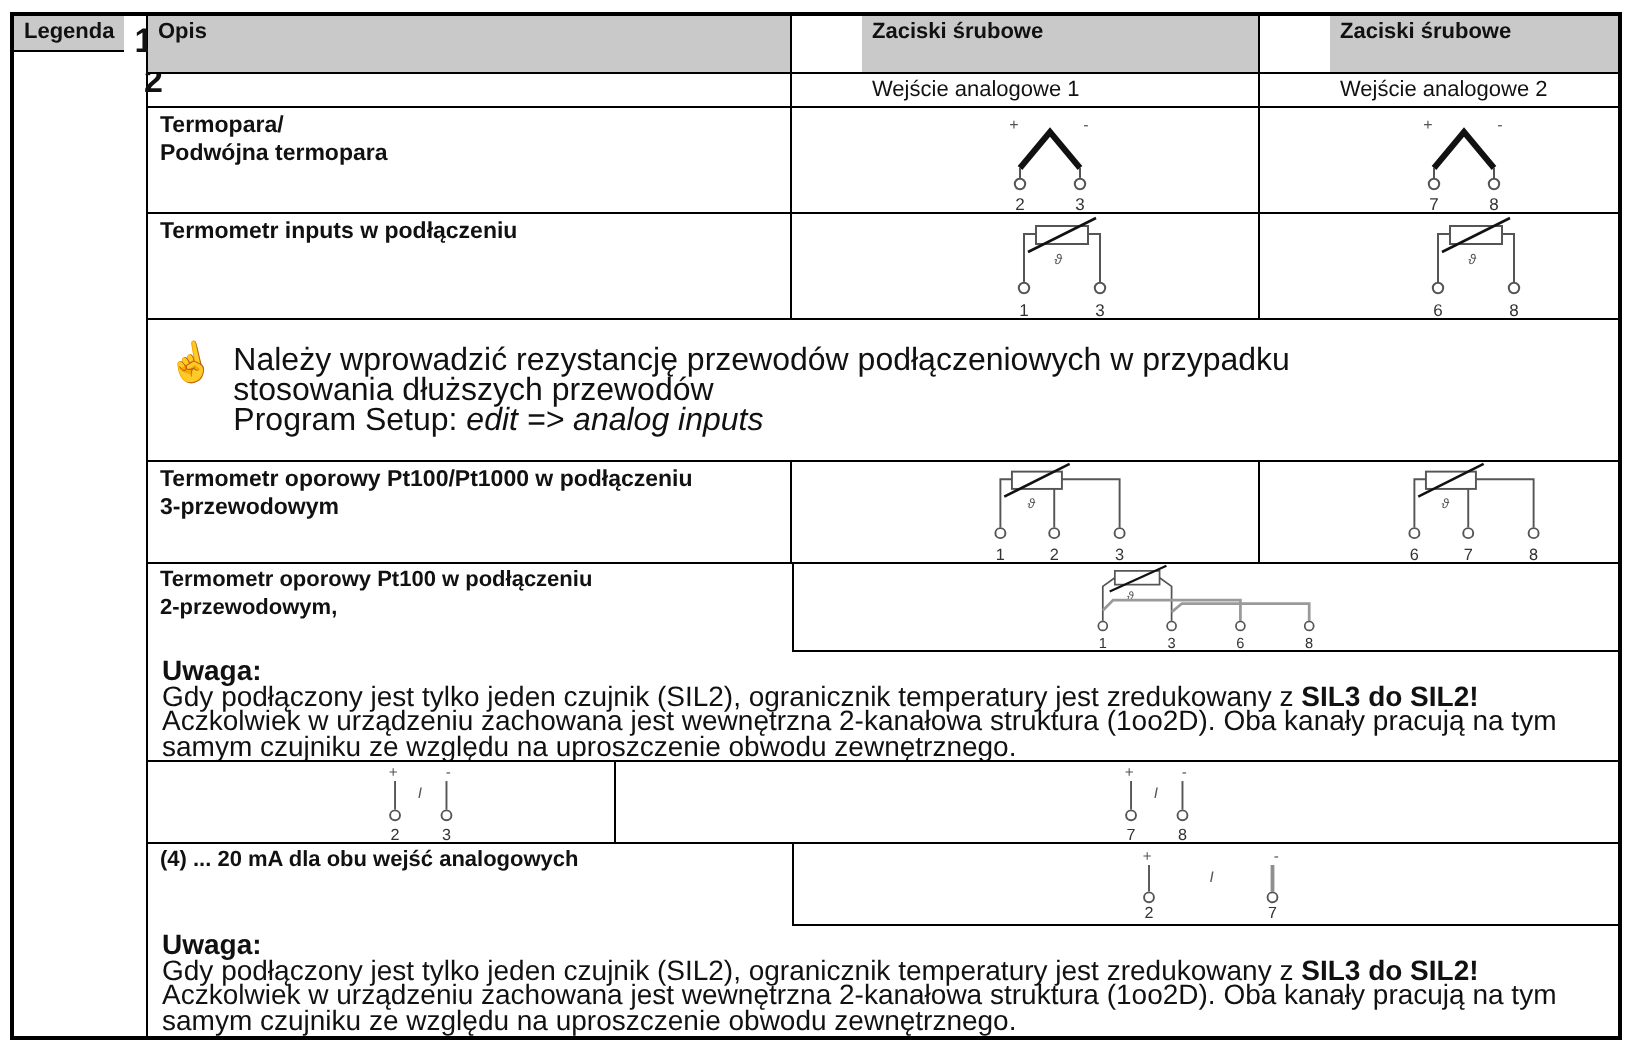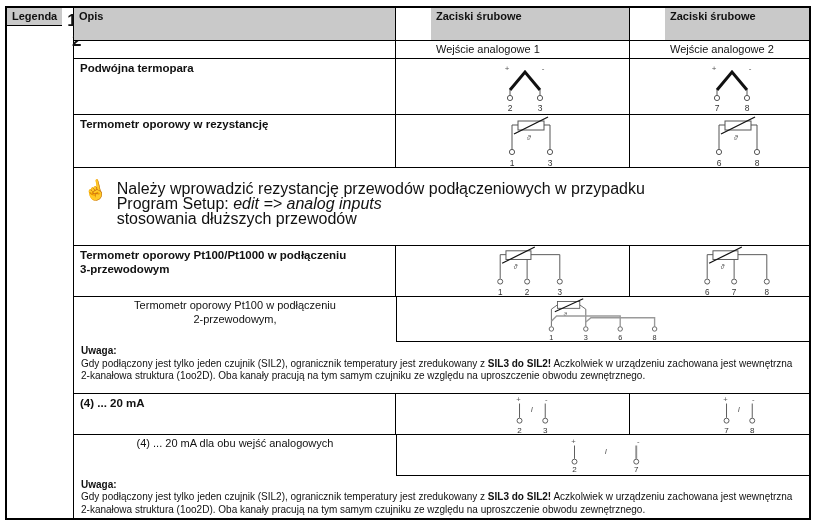--- a/index.html
+++ b/index.html
@@ -18,33 +18,33 @@
 
   .row { display:flex; border-bottom:1px solid #000; }
   .c-opis { width:322px; border-right:1px solid #000; padding:2px 6px; }
   .c-z  { width:199px; border-right:1px solid #000; display:flex; align-items:center; justify-content:center;margin-left:35px; }
   .c-z2 { flex:1; border-right:none; }
   .hdr-row .c-opis, .hdr-row .c-z { background:#c9c9c9; font-size:11px; font-weight:bold;
               padding:2px 5px; display:block; }
   .sub-row .c-z { font-size:11px; font-weight:normal; padding:2px 5px; display:block; }
 
   .title  { font-size:11.5px; line-height:14px; font-weight:bold; }
-  .title3 { font-size:11px;   line-height:13.5px; font-weight:normal;text-align:center; }
+  .title3 { font-size:11px;   line-height:13.5px; font-weight:bold; }
 
   .note-row { padding:13px 8px 0 10px; display:flex; gap:9px; align-items:flex-start; }
   .hand { font-size:19px; line-height:20px; transform:rotate(-12deg); display:inline-block; }
   .note-text { font-size:16px; line-height:15px; }
   .it { font-style:italic; }
 
   .block { display:flex; flex-direction:column; }
   .block-top { display:flex; }
   .block-title { width:322px; padding:2px 6px; }
   .merged-diag { flex:1; border-left:1px solid #000; border-bottom:1px solid #000;
                  display:flex; align-items:center; justify-content:center; }
-  .uwaga { padding:3px 7px 2px 7px; font-size:10px; line-height:12.5px; }
+  .uwaga { padding:3px 7px 2px 7px; font-size:14px; line-height:12.5px; }
   .uwaga .lbl { font-weight:bold; display:block; }
   .uwaga .b { font-weight:bold;margin-top:16px; }
 
   
   .sym    { font-size:8px;  fill:#555; text-anchor:middle; }
   .tnum   { font-size:8.5px; fill:#333; text-anchor:middle; }
   .theta  { font-size:7px;  fill:#555; text-anchor:middle; font-style:italic; }
   .ilabel { font-size:8px;  fill:#555; text-anchor:middle; font-style:italic; }
   .wire   { stroke:#555; stroke-width:1; fill:none; }
   .wire-thick { stroke:#8f8f8f; stroke-width:2; fill:none; }
@@ -73,20 +73,21 @@
     </div>
 
     <div class="row sub-row" style="height:18px">
       <div class="c-opis"></div>
       <div class="c-z">Wejście analogowe 1</div>
       <div class="c-z c-z2">Wejście analogowe 2</div>
     </div>
 
     <div class="row" style="height:58px">
       <div class="c-opis">
+        <div class="title">Termopara/</div>
         <div class="title">Podwójna termopara</div>
       </div>
       <div class="c-z">
         <svg width="120" height="52" viewBox="0 0 120 52">
           <text x="37" y="11" class="sym">+</text>
           <text x="73" y="11" class="sym">-</text>
           <path d="M40 30 L55 12 L70 30" class="tc-peak"></path>
           <line x1="40" y1="30" x2="40" y2="35" class="wire"></line>
           <line x1="70" y1="30" x2="70" y2="35" class="wire"></line>
           <circle cx="40" cy="38" r="2.6" class="term"></circle>
@@ -105,21 +106,21 @@
           <circle cx="40" cy="38" r="2.6" class="term"></circle>
           <circle cx="70" cy="38" r="2.6" class="term"></circle>
           <text x="40" y="51" class="tnum">7</text>
           <text x="70" y="51" class="tnum">8</text>
         </svg>
       </div>
     </div>
 
     <div class="row" style="height:55px">
       <div class="c-opis">
-        <div class="title">Termometr oporowy w rezystancję</div>
+        <div class="title">Termometr inputs w podłączeniu</div>
       </div>
       <div class="c-z">
         <svg width="120" height="52" viewBox="0 0 120 52">
           <rect x="48" y="6" width="26" height="9" class="res"></rect>
           <line x1="78" y1="2" x2="44" y2="19" class="rdiag"></line>
           <text x="59" y="25" class="theta">ϑ</text>
           <path d="M48 10 H42 V34" class="wire"></path>
           <path d="M74 10 H80 V34" class="wire"></path>
           <circle cx="42" cy="37" r="2.6" class="term"></circle>
           <circle cx="80" cy="37" r="2.6" class="term"></circle>
@@ -139,22 +140,22 @@
           <text x="42" y="51" class="tnum">6</text>
           <text x="80" y="51" class="tnum">8</text>
         </svg>
       </div>
     </div>
 
     <div class="row note-row" style="height:80px">
       <span class="hand">☝</span>
       <div class="note-text">
         <div>Należy wprowadzić rezystancję przewodów podłączeniowych w przypadku</div>
+        <div>stosowania dłuższych przewodów</div>
         <div><span>Program Setup: </span><span class="it">edit =&gt; analog inputs</span></div>
-        <div>stosowania dłuższych przewodów</div>
       </div>
     </div>
 
     <div class="row" style="height:52px">
       <div class="c-opis">
         <div class="title">Termometr oporowy Pt100/Pt1000 w podłączeniu</div>
         <div class="title">3-przewodowym</div>
       </div>
       <div class="c-z">
         <svg width="130" height="50" viewBox="0 0 130 52">
@@ -217,23 +218,20 @@
         </div>
       </div>
       <div class="uwaga">
         <span class="lbl">Uwaga:</span>
         <span>Gdy podłączony jest tylko jeden czujnik (SIL2), ogranicznik temperatury jest zredukowany z </span><span class="b">SIL3 do SIL2!</span><span> Aczkolwiek w urządzeniu zachowana jest wewnętrzna 2-kanałowa struktura (1oo2D). Oba kanały pracują na tym samym czujniku ze względu na uproszczenie obwodu zewnętrznego.</span>
       </div>
     </div>
     <div class="row" style="height:0;border-bottom:1px solid #000"></div>
 
     <div class="row" style="height:42px">
-      <div class="c-opis">
-        <div class="title">(4) ... 20 mA</div>
-      </div>
       <div class="c-z">
         <svg width="100" height="40" viewBox="0 0 100 42">
           <text x="38" y="8" class="sym">+</text>
           <text x="67" y="8" class="sym">-</text>
           <line x1="39" y1="10" x2="39" y2="25" class="wire"></line>
           <line x1="66" y1="10" x2="66" y2="25" class="wire"></line>
           <text x="52" y="19" class="ilabel">I</text>
           <circle cx="39" cy="28" r="2.6" class="term"></circle>
           <circle cx="66" cy="28" r="2.6" class="term"></circle>
           <text x="39" y="41" class="tnum">2</text>

